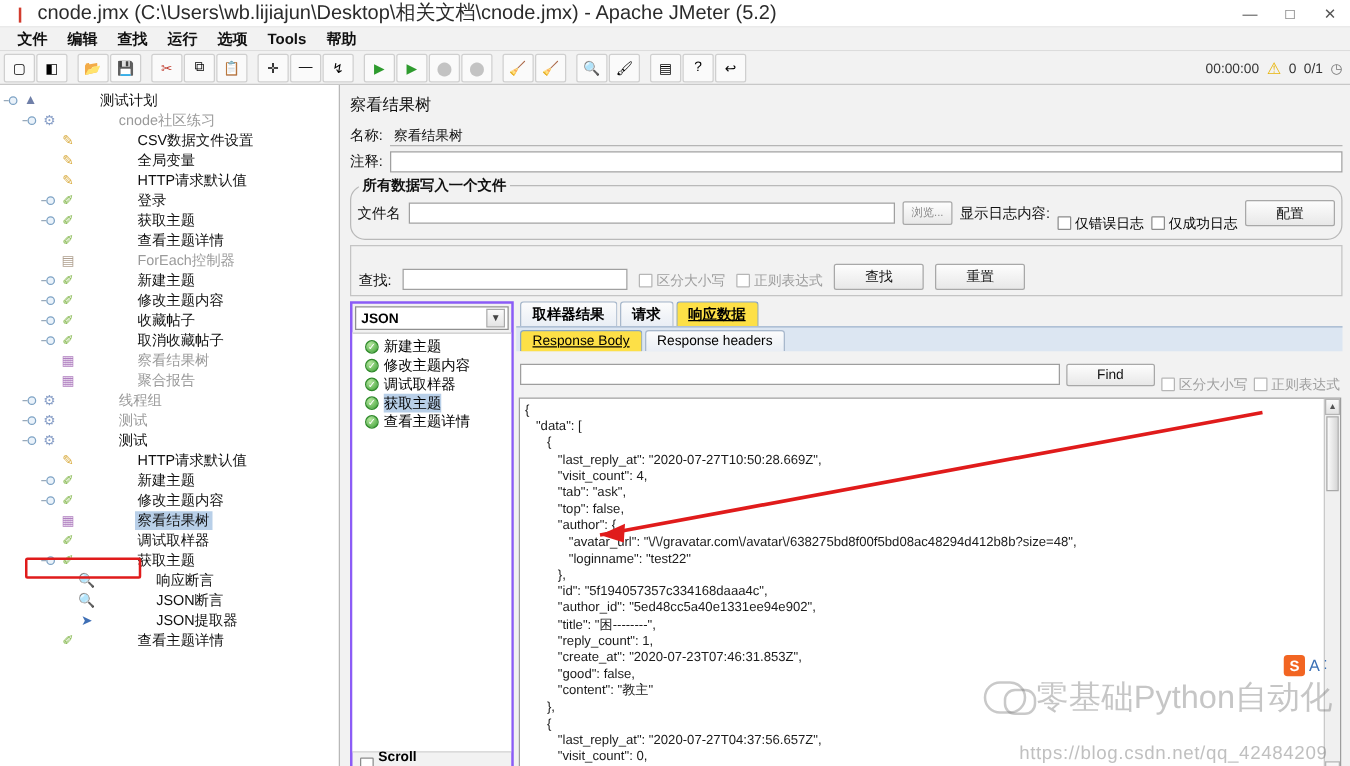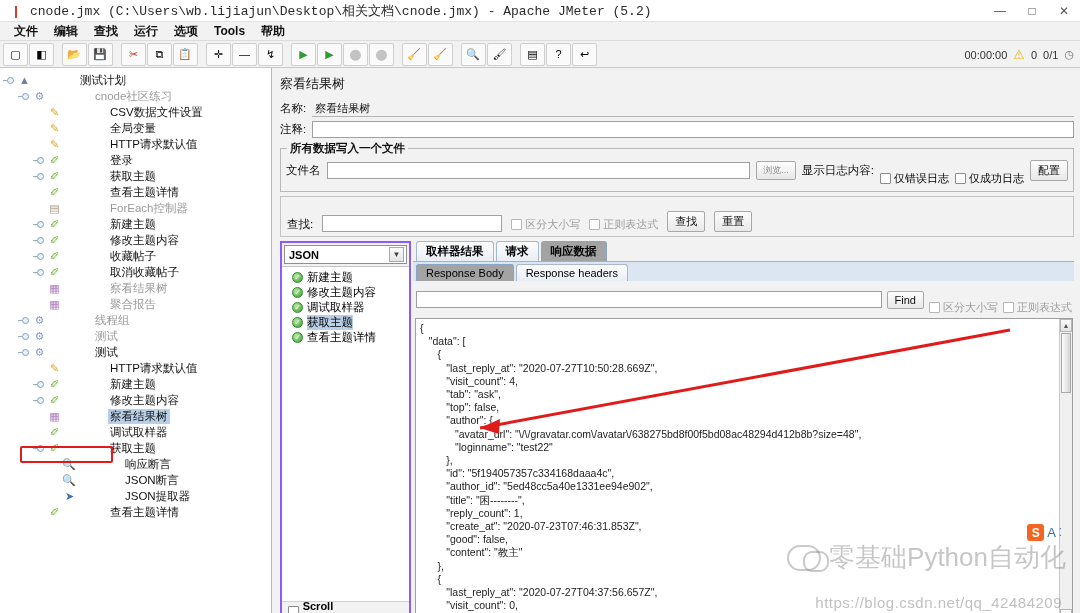--- a/index.html
+++ b/index.html
@@ -20,21 +20,21 @@
     display: flex; align-items: center;
     border-bottom: 1px solid #e3e3e3;
     position: relative;
   }
   .title-icon {
     width: 16px; height: 16px; margin: 0 6px 0 8px;
     color: #d23c2e; font-size: 12px; font-weight: bold;
     display: flex; align-items: center; justify-content: center;
     font-style: italic;
   }
-  .title-text { font-size: 13px; color: #2b2b2b; white-space: nowrap; font-family: Liberation Mono, monospace; }
+  .title-text { font-size: 16px; color: #2b2b2b; white-space: nowrap; }
   .win-buttons { position: absolute; right: 0; top: 0; height: 22px; display: flex; }
   .win-btn {
     width: 32px; height: 22px;
     display: flex; align-items: center; justify-content: center;
     font-size: 12px; color: #555; cursor: default;
   }
 
   
   .menubar {
     height: 19px; background: #f2f2f2;
@@ -138,21 +138,21 @@
     background: #f2f2f2; padding: 2px 5px 5px 5px; position: relative;
   }
   .group-title {
     position: absolute; top: -8px; left: 6px;
     background: #f2f2f2; padding: 0 3px;
     font-size: 11.5px; font-weight: bold; color: #111;
   }
   .btn {
     border: 1px solid #a8a8a8; background: linear-gradient(#fdfdfd,#e8e8e8);
     border-radius: 2px; font-size: 11px; color: #111;
-    padding: 2px 7px; cursor: default; white-space: nowrap;
+    padding: 2px 24px; cursor: default; white-space: nowrap;
     font-family: "Liberation Sans", sans-serif;
   }
   .btn.sm { font-size: 9px; color: #8b8b8b; padding: 2px 6px; }
   .cb { display: flex; align-items: center; gap: 3px; font-size: 11px; white-space: nowrap; margin-top: 16px; }
   .cbox {
     width: 11px; height: 11px; border: 1px solid #8c8c8c;
     background: #fff; border-radius: 1px;
   }
   .cb.dim { color: #9e9e9e; }
   .cb.dim .cbox { border-color: #b6b6b6; }
@@ -199,21 +199,21 @@
   }
 
   .res-right { flex: 1; margin-left: 2px; display: flex; flex-direction: column; }
   .tabs { display: flex; align-items: flex-end; height: 20px; padding-left: 3px; }
   .tab {
     border: 1px solid #a8b8cc; border-bottom: none;
     background: linear-gradient(#fcfcfc,#e9eef5);
     padding: 2px 9px; font-size: 11.5px; font-weight: bold;
     border-radius: 3px 3px 0 0; margin-right: 2px; cursor: default;
   }
-  .tab.active { background: #a3a3a3; border-color: #8aa6c6; }
+  .tab.active { background: #fde047; border-color: #8aa6c6; text-decoration: underline; }
   .tab.sub { font-weight: normal; font-size: 11px; }
   .tabs-strip { border-top: 1px solid #9fb3cc; }
   .find-row {
     display: flex; align-items: center; gap: 5px;
     padding: 3px 2px 3px 3px;
   }
   .find-input { flex: 1; height: 17px; background: #fff; border: 1px solid #9e9e9e; }
   .code-area {
     flex: 1; background: #fff; border: 1px solid #9e9e9e;
     margin: 0 1px 0 2px; overflow: hidden; position: relative;
@@ -565,21 +565,21 @@
       <div class="field-row">
         <span class="field-label">名称:</span>
         <input class="txt flat" value="察看结果树" style="">
       </div>
 
       <div class="field-row">
         <span class="field-label">注释:</span>
         <input class="txt" value="" style="">
       </div>
 
-      <div class="group" style="margin-top:8px;">
+      <div class="group" style="margin-top:8px;border-radius:12px;">
         <div class="group-title">所有数据写入一个文件</div>
         <div style="display:flex;align-items:center;gap:6px;padding-top:4px;">
           <span class="field-label">文件名</span>
           <input class="txt" style="flex: 1 1 0%;" value="">
           <button class="btn sm">浏览...</button>
           <span class="field-label">显示日志内容:</span>
           <label class="cb">
             <span class="cbox"></span>
             <span>仅错误日志</span>
           </label>

